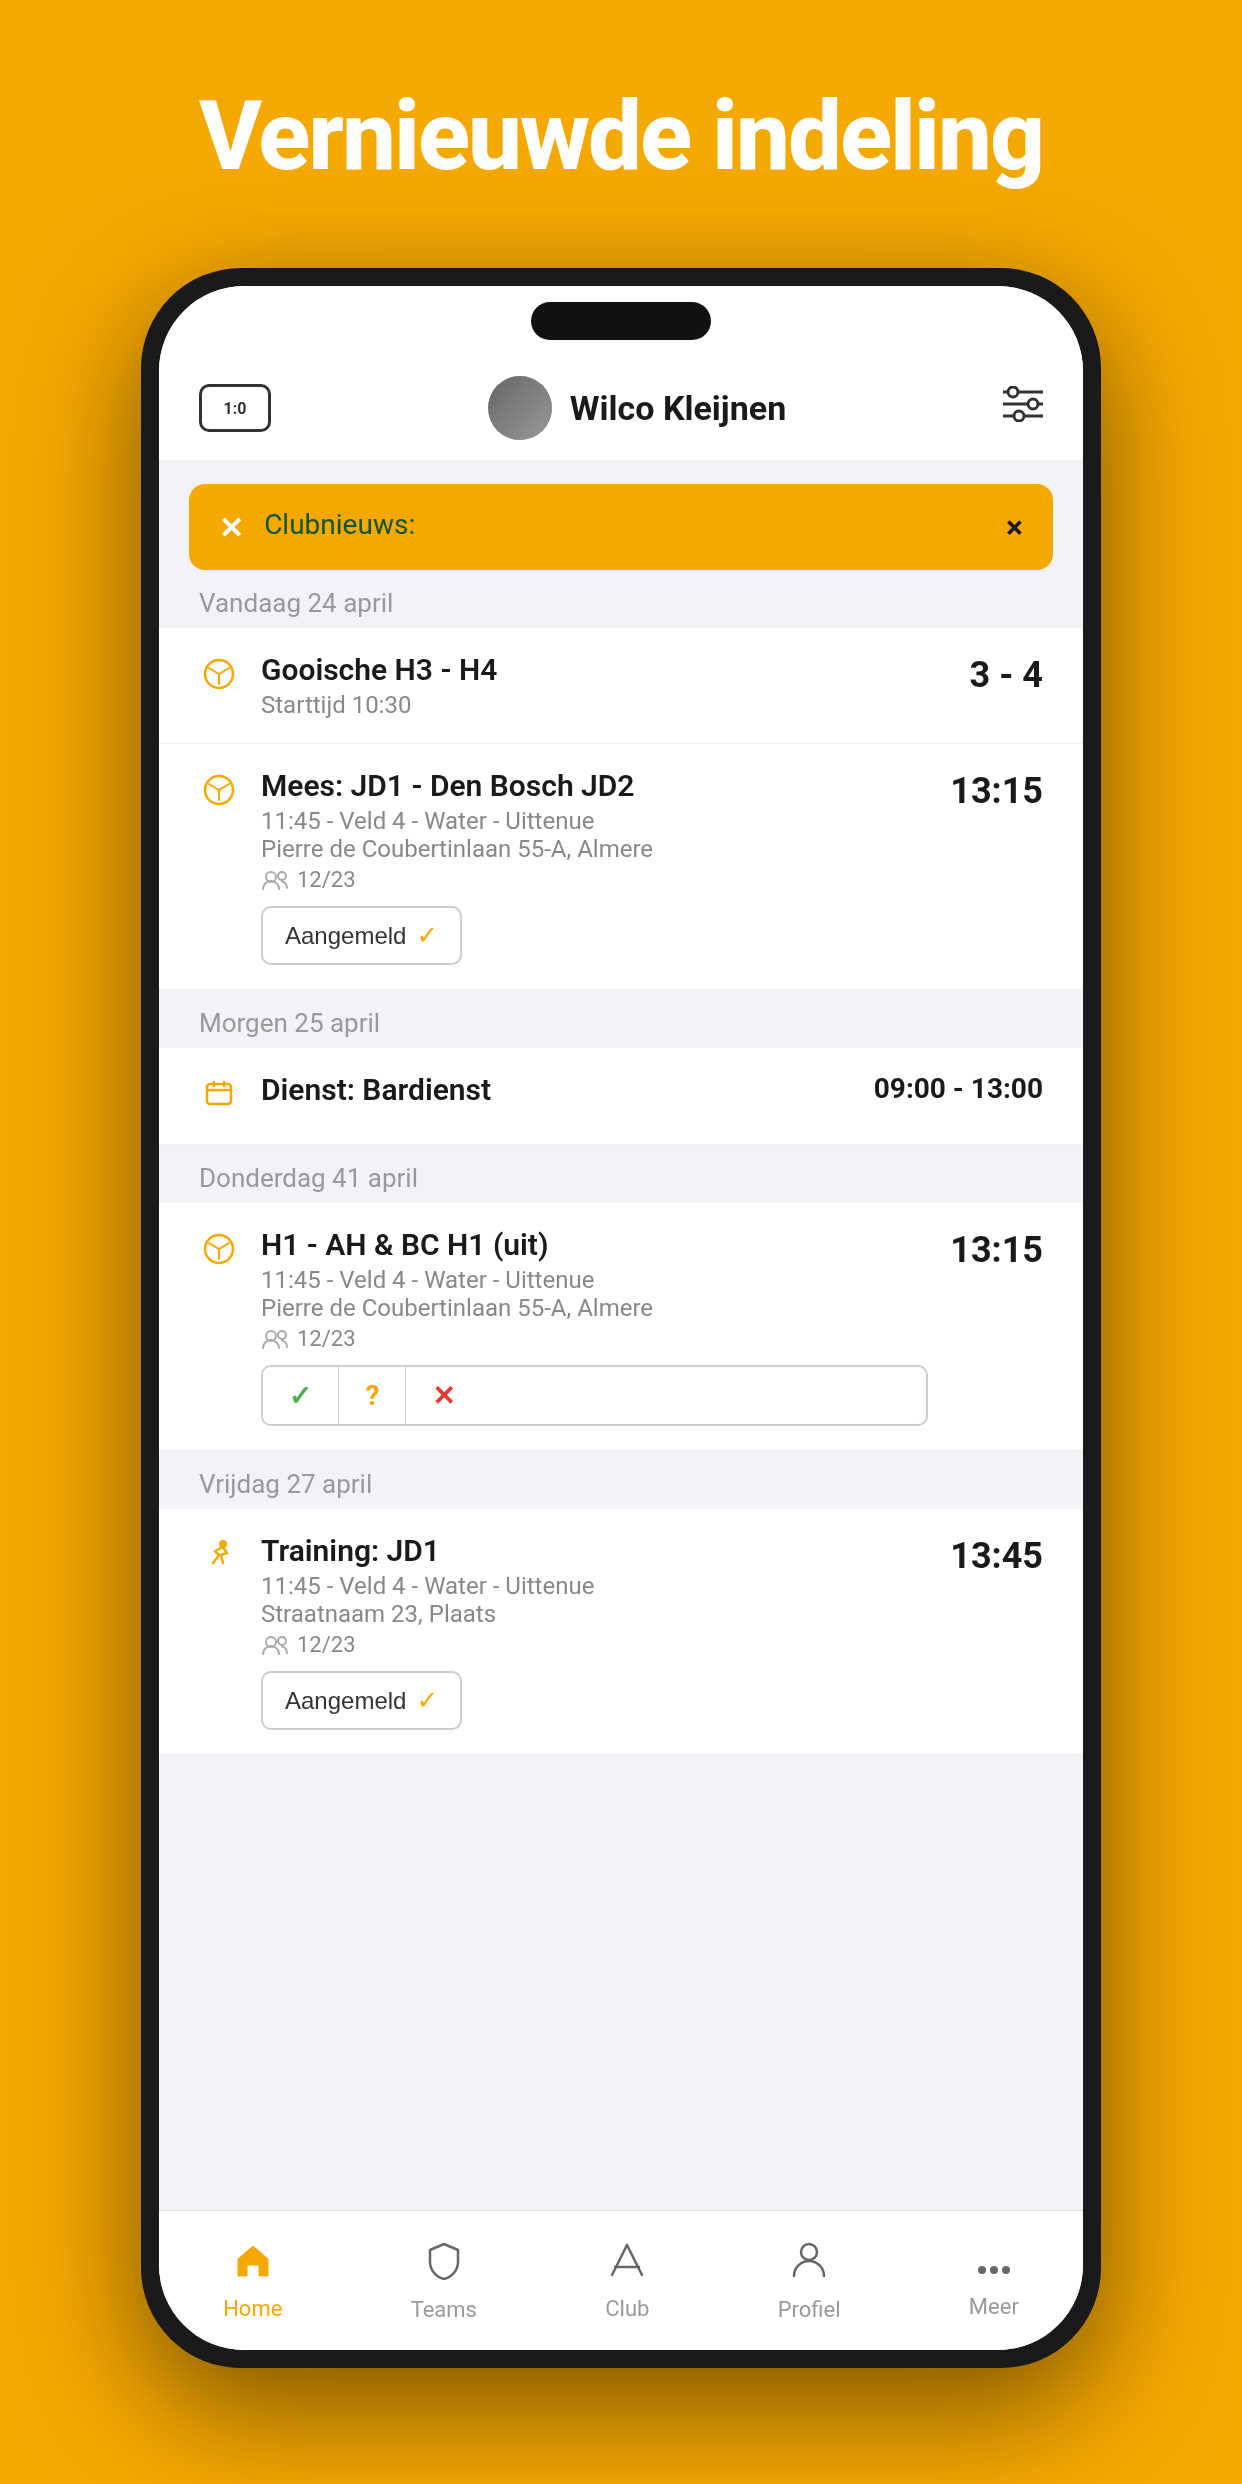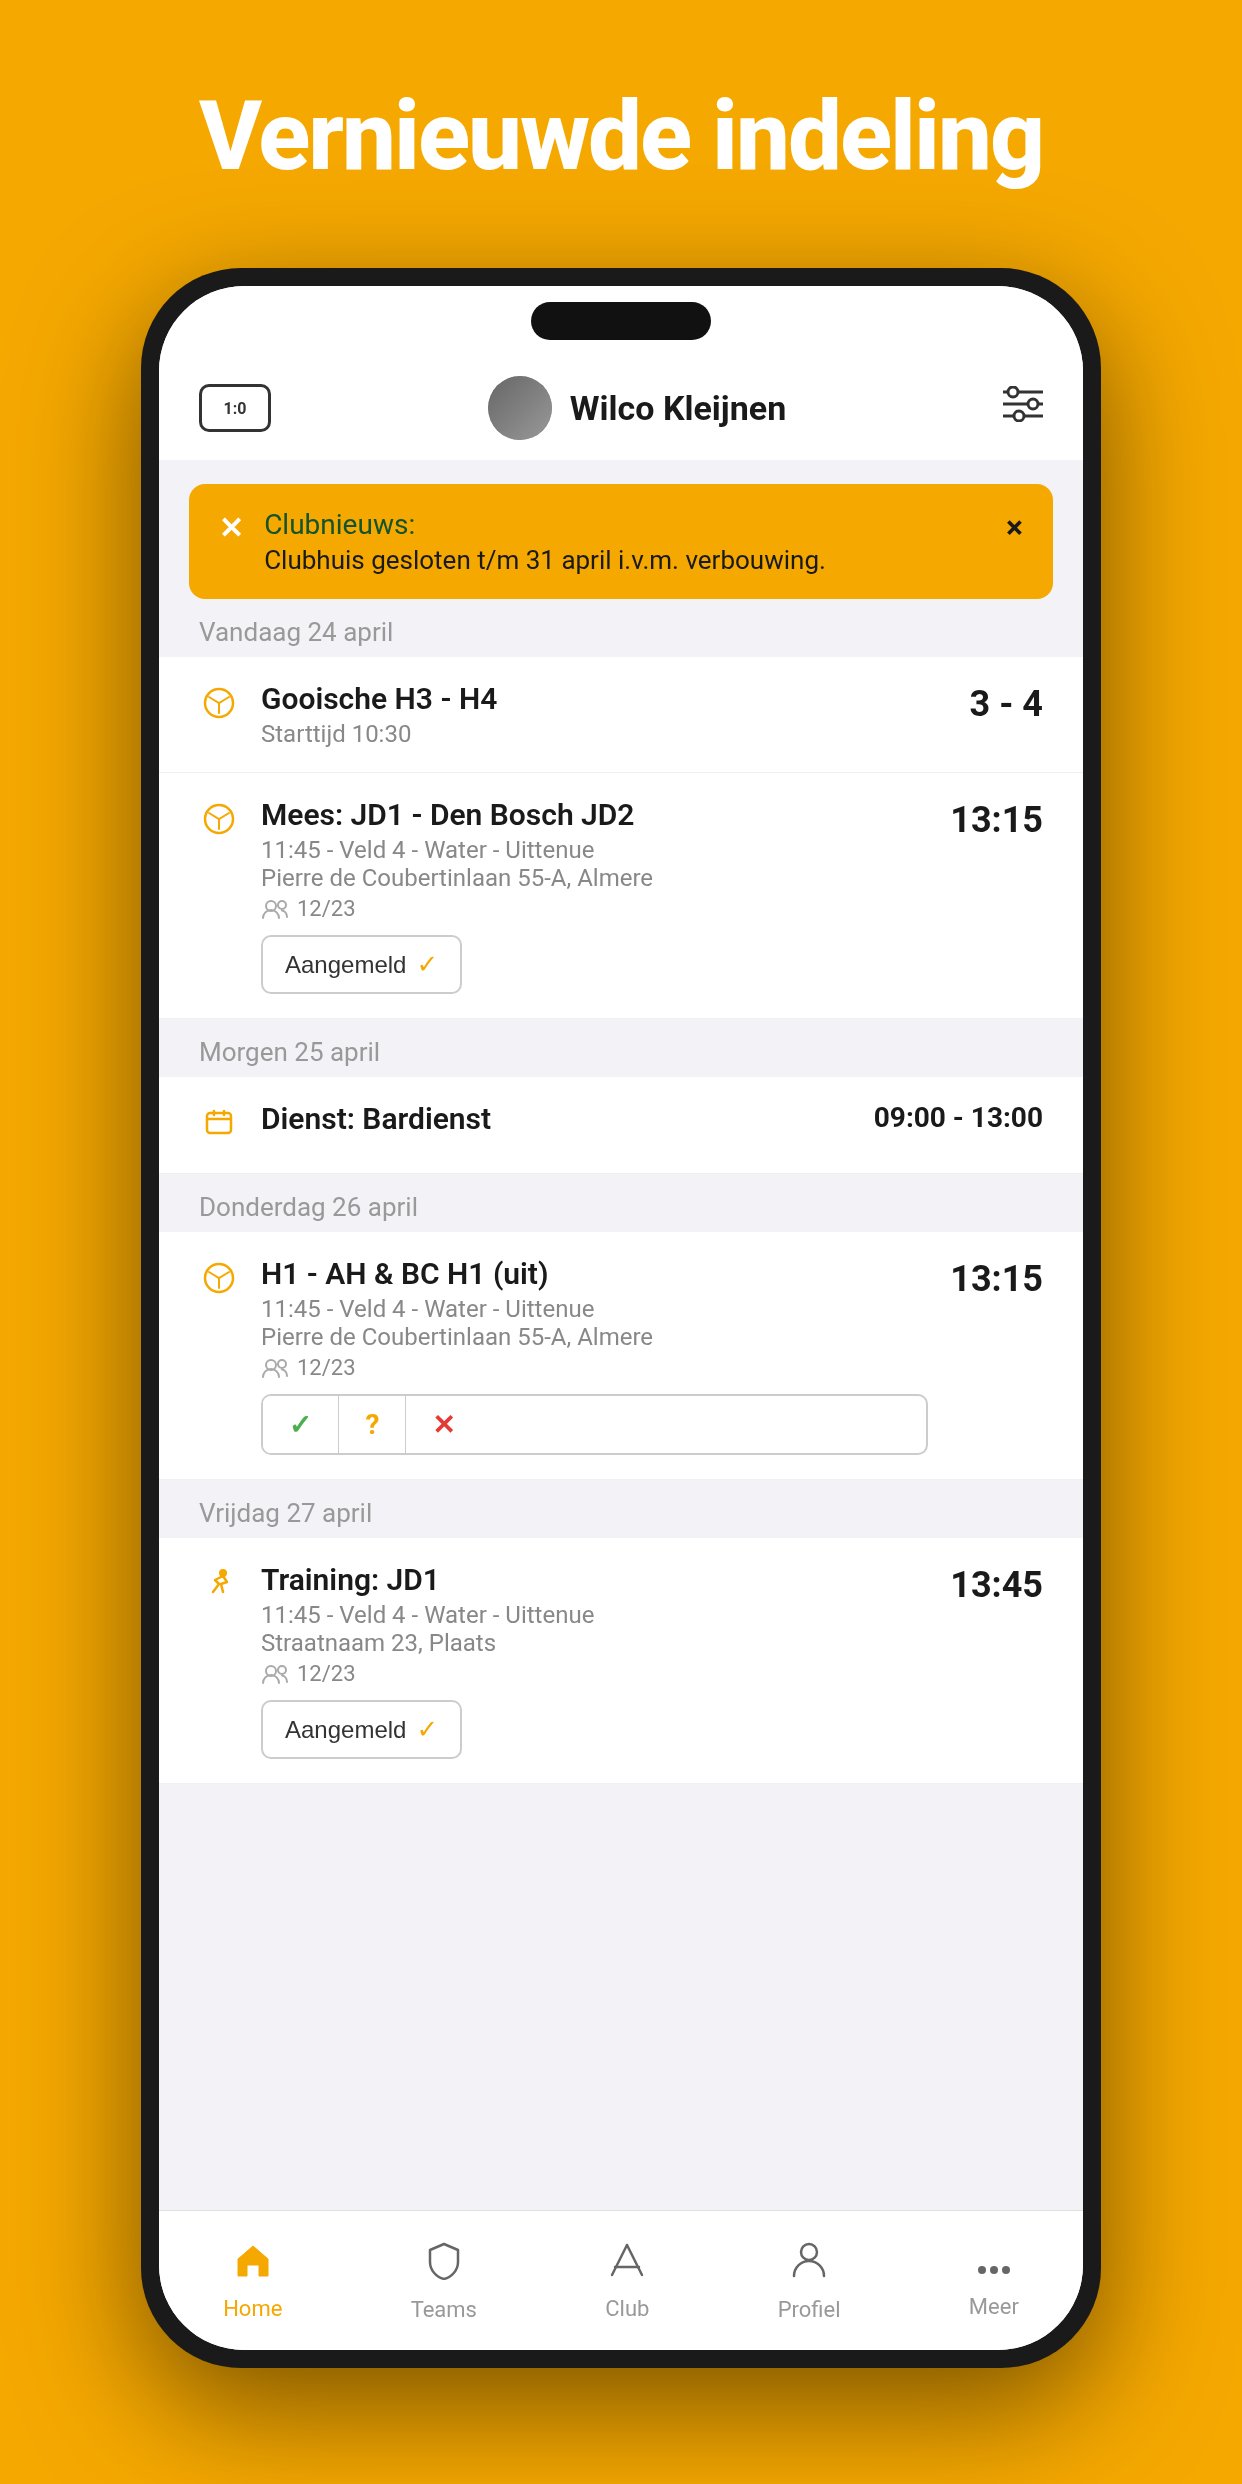--- a/index.html
+++ b/index.html
@@ -374,21 +374,20 @@
             <circle cx="30" cy="18" r="5" fill="#fff" stroke="#333" stroke-width="3"></circle>
             <circle cx="16" cy="30" r="5" fill="#fff" stroke="#333" stroke-width="3"></circle>
           </svg>
         </div>
       </div>
 
       <div class="notification-banner">
         <span class="notif-x">✕</span>
         <div class="notif-text">
           <span class="notif-title">Clubnieuws:</span>
-          <div class="notif-body">Clubhuis gesloten t/m 31 april i.v.m. verbouwing.</div>
         </div>
         <span class="notif-close">×</span>
       </div>
 
       <div class="scroll-content">
 
         <div class="date-header">Vandaag 24 april</div>
 
         <div class="event-card">
           <div class="event-icon">
@@ -441,21 +440,21 @@
               <path d="M6 14h24" stroke="#F5A800" stroke-width="2.5"></path>
               <path d="M13 6v4M23 6v4" stroke="#F5A800" stroke-width="2.5" stroke-linecap="round"></path>
             </svg>
           </div>
           <div class="event-details">
             <div class="event-title">Dienst: Bardienst</div>
           </div>
           <div class="event-time-range">09:00 - 13:00</div>
         </div>
 
-        <div class="date-header">Donderdag 26 april</div>
+        <div class="date-header">Donderdag 41 april</div>
 
         <div class="event-card">
           <div class="event-icon">
             <svg width="36" height="36" viewBox="0 0 36 36" fill="none">
               <path d="M18 4C10.3 4 4 10.3 4 18s6.3 14 14 14 14-6.3 14-14S25.7 4 18 4z" stroke="#F5A800" stroke-width="2.5" fill="none"></path>
               <path d="M8 12l10 6 10-6M18 18v10" stroke="#F5A800" stroke-width="2" stroke-linecap="round"></path>
             </svg>
           </div>
           <div class="event-details">
             <div class="event-title">H1 - AH &amp; BC H1 (uit)</div>

